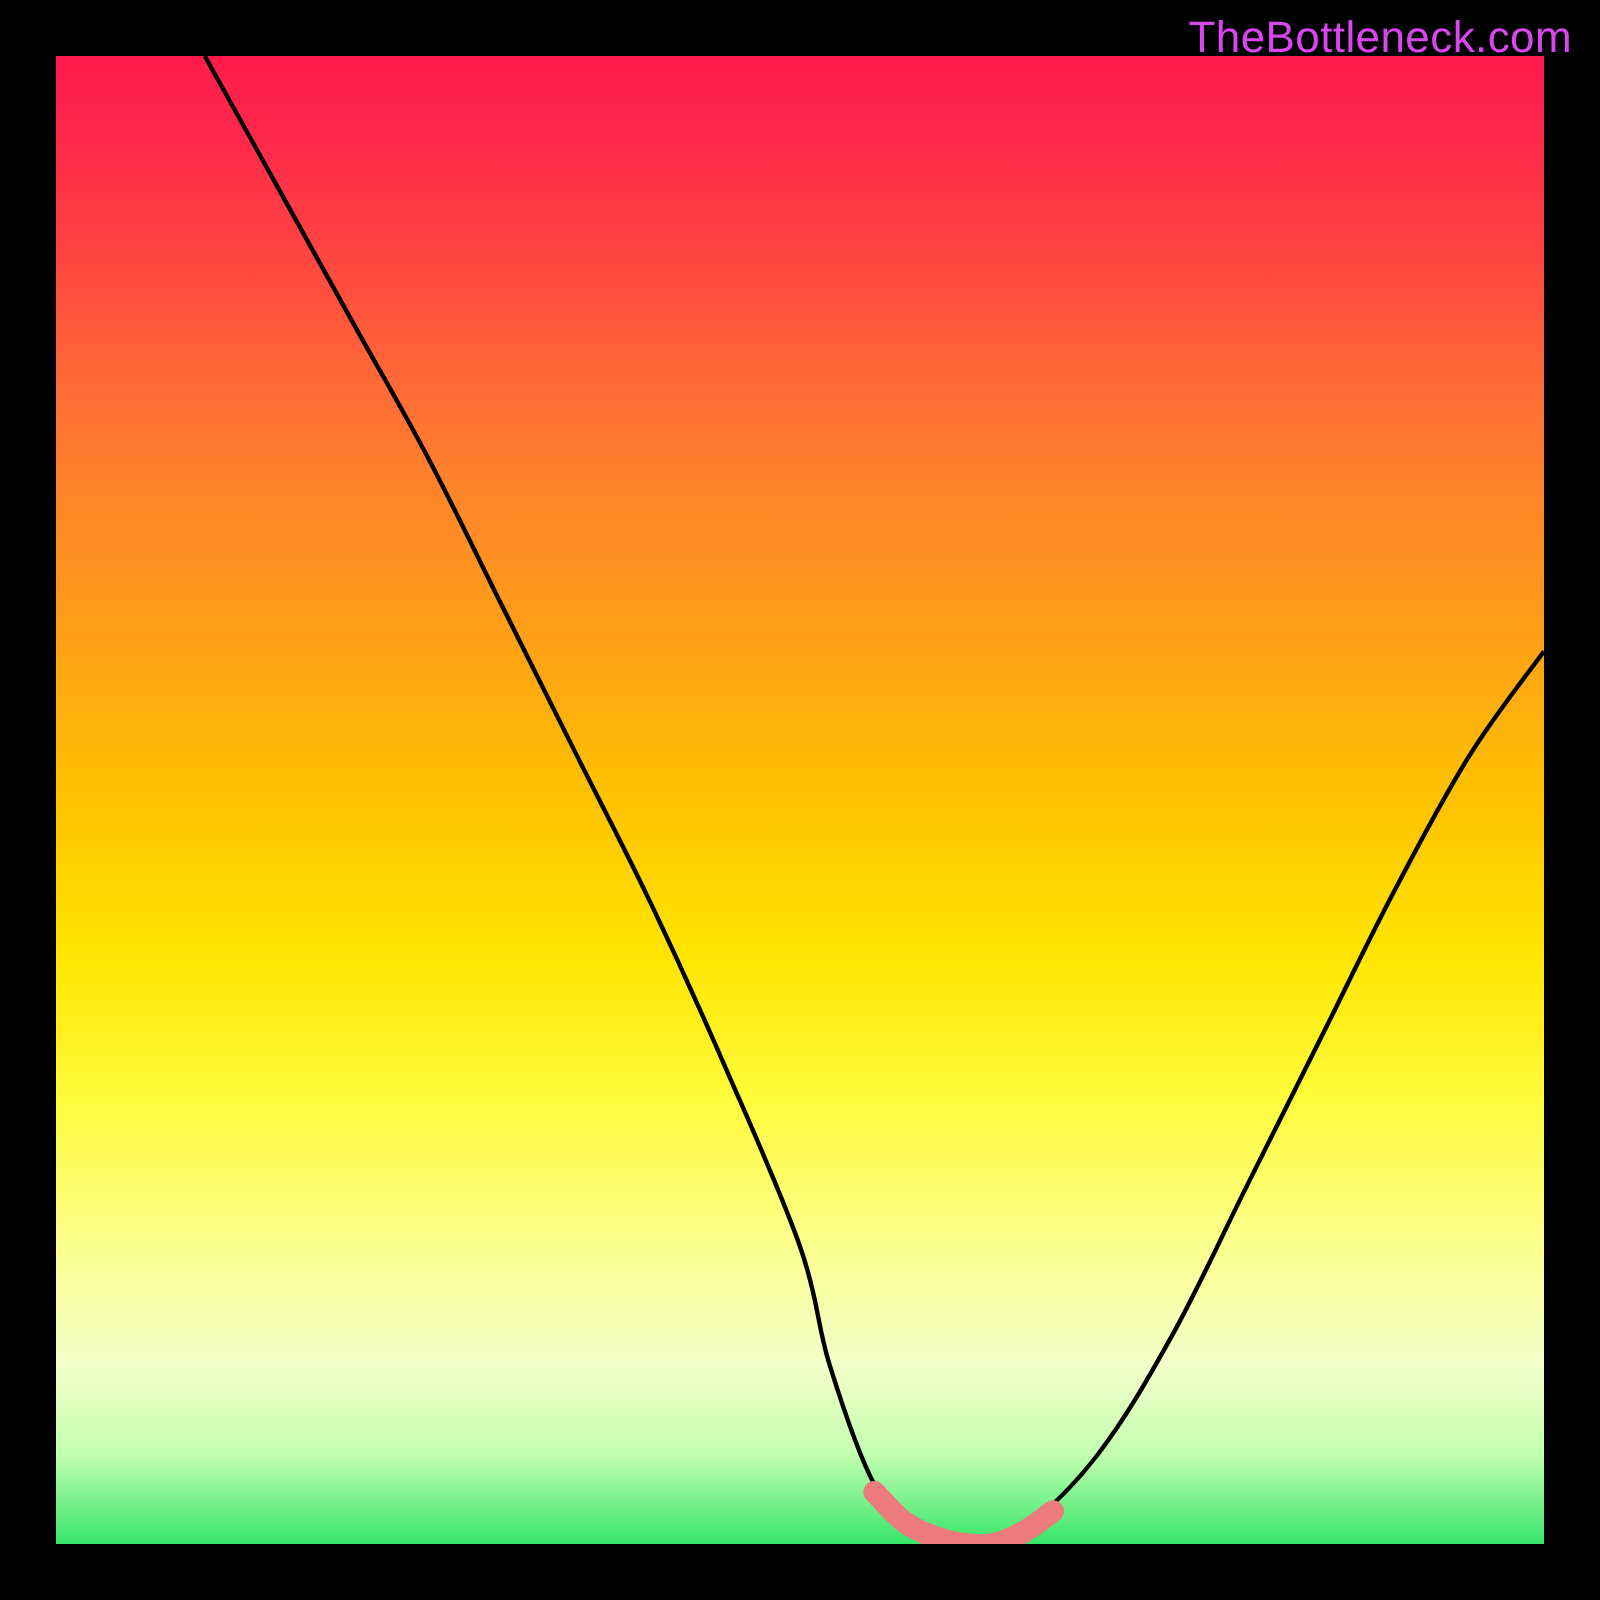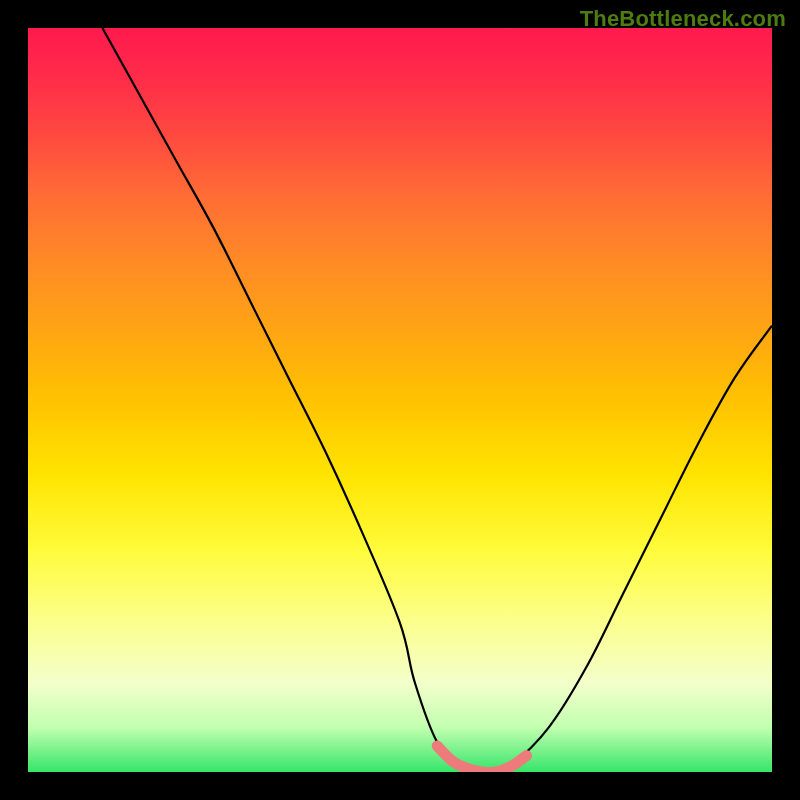--- a/index.html
+++ b/index.html
@@ -8,23 +8,23 @@
     height: 800px;
     background: #000;
     position: relative;
     overflow: hidden;
     font-family: Arial, sans-serif;
   }
   .watermark {
     position: absolute;
     top: 6px;
     right: 14px;
-    color: #4d7c0f;
+    color: #d946ef;
     font-size: 22px;
-    font-weight: 700;
+    font-weight: 400;
     z-index: 10;
     letter-spacing: 0.2px;
   }
   .plot-area {
     position: absolute;
     left: 28px;
     top: 28px;
     width: 744px;
     height: 744px;
   }

